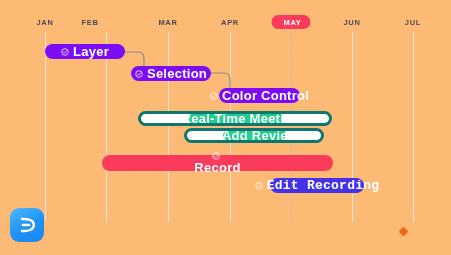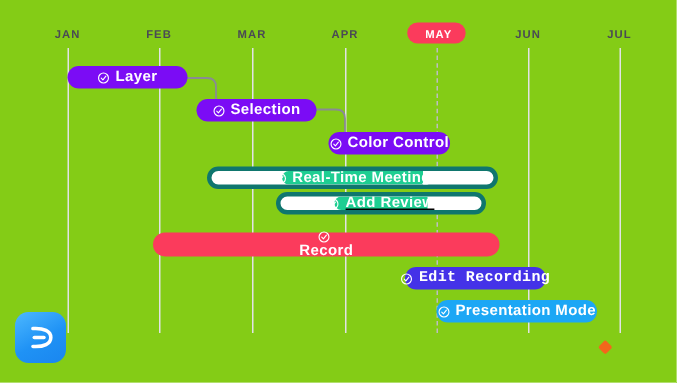--- a/index.html
+++ b/index.html
@@ -2,21 +2,21 @@
 <html><head>
 <meta charset="utf-8">
 <style>
   html,body{margin:0;padding:0;}
   body{
     width:451px;height:255px;
     background:#ffffff;
     font-family:"Liberation Sans","DejaVu Sans",sans-serif;
     overflow:hidden;
   }
-  #canvas{position:relative;width:451px;height:255px;background:#84cc16;}
+  #canvas{position:relative;width:451px;height:255px;background:#fdba74;}
 
   
   .gridline{position:absolute;top:32px;width:1px;height:190px;background:#e2e2e6;}
   .gridline.dashed{
     background:none;
     border-left:1px dashed #bdbdc4;
     width:0;
   }
 
   
@@ -33,21 +33,21 @@
     top:15px;
   }
 
   
   .bar{
     position:absolute;height:15px;border-radius:8px;
     display:flex;align-items:center;justify-content:center;
     box-sizing:border-box;
   }
   .bar .lbl{
-    font-size:10px;font-weight:700;color:#fff;
+    font-size:13px;font-weight:700;color:#fff;
     letter-spacing:.25px;white-space:nowrap;
   }
   .chk{
     display:inline-block;width:8px;height:8px;margin-right:4px;
     flex:none;
   }
   .chk svg{display:block;width:8px;height:8px;}
 
   
   .bar.progress{
@@ -92,21 +92,21 @@
 
   <div class="gridline" style="left:45px;"></div>
   <div class="gridline" style="left:106px;"></div>
   <div class="gridline" style="left:168px;"></div>
   <div class="gridline" style="left:230px;"></div>
   <div class="gridline dashed" style="left:291px;"></div>
   <div class="gridline" style="left:352px;"></div>
   <div class="gridline" style="left:413px;"></div>
 
   <div class="month" style="left:45px;">JAN</div>
-  <div class="month" style="left:106px;">FEB</div>
+  <div class="month" style="left:90px;">FEB</div>
   <div class="month" style="left:168px;">MAR</div>
   <div class="month" style="left:230px;">APR</div>
   <div class="month current" style="left:291px;padding-left:12px;">MAY</div>
   <div class="month" style="left:352px;text-align:center;">JUN</div>
   <div class="month" style="left:413px;">JUL</div>
 
   <svg class="conn" style="left:120px;top:48px;" width="44" height="32">
     <path d="M4,4 H18 Q24,4 24,10 V20" fill="none" stroke="#8a8a94" stroke-width="1.2" stroke-linecap="round"></path>
     <path d="M24,25 L21,19 L27,19 Z" fill="#8a8a94"></path>
   </svg>
@@ -183,29 +183,20 @@
   <div class="bar" style="left:270px;top:178px;width:94px;background:#4432e8;font-family:Liberation Mono, monospace;">
     <span class="chk">
       <svg viewBox="0 0 16 16">
           <circle cx="8" cy="8" r="6.6" fill="none" stroke="#fff" stroke-width="1.5"></circle>
           <path d="M5 8.2 L7.2 10.4 L11.2 5.6" fill="none" stroke="#fff" stroke-width="1.5" stroke-linecap="round" stroke-linejoin="round"></path>
         </svg>
     </span>
     <span class="lbl">Edit Recording</span>
   </div>
 
-  <div class="bar" style="left:291px;top:200px;width:107px;background:#1ca7f5;">
-    <span class="chk">
-      <svg viewBox="0 0 16 16">
-          <circle cx="8" cy="8" r="6.6" fill="none" stroke="#fff" stroke-width="1.5"></circle>
-          <path d="M5 8.2 L7.2 10.4 L11.2 5.6" fill="none" stroke="#fff" stroke-width="1.5" stroke-linecap="round" stroke-linejoin="round"></path>
-        </svg>
-    </span>
-    <span class="lbl">Presentation Mode</span>
-  </div>
 
   <div id="logo">
     <svg width="22" height="22" viewBox="0 0 24 24">
       <path d="M6.5 5.5 C14.5 5 19.5 7.5 19.5 12 C19.5 16.5 14.5 19 6.5 18.5" fill="none" stroke="#ffffff" stroke-width="2.6" stroke-linecap="round"></path>
       <path d="M7.5 12 H14.5" fill="none" stroke="#ffffff" stroke-width="2.6" stroke-linecap="round"></path>
     </svg>
   </div>
 
   <div id="diamond"></div>
 

